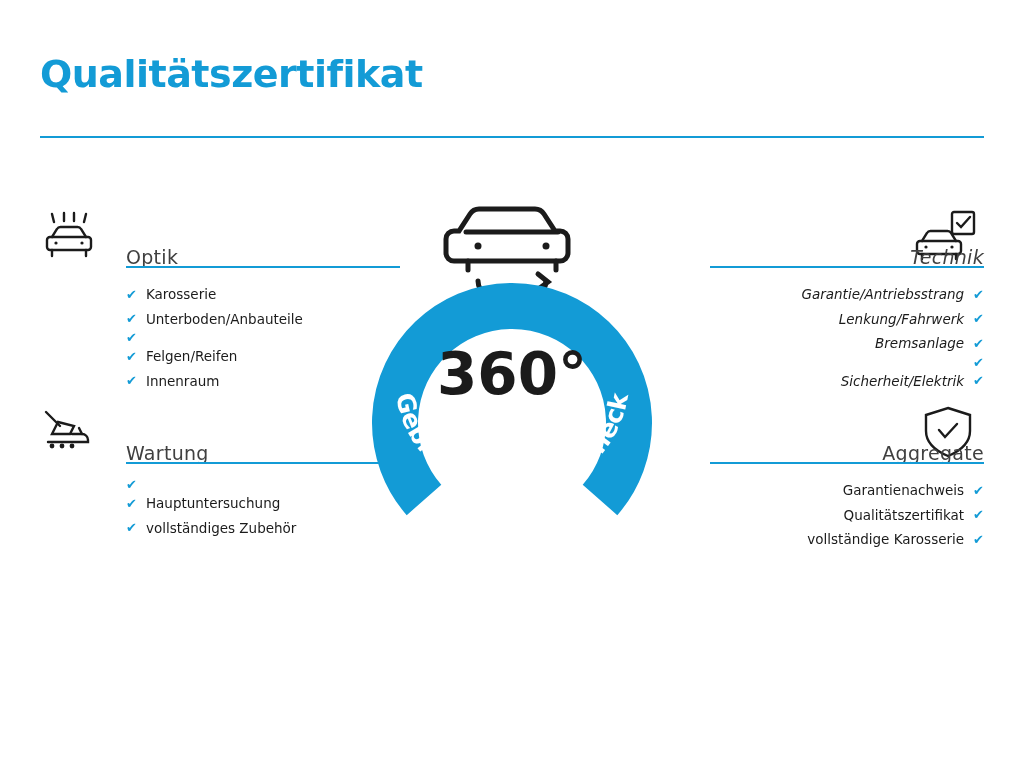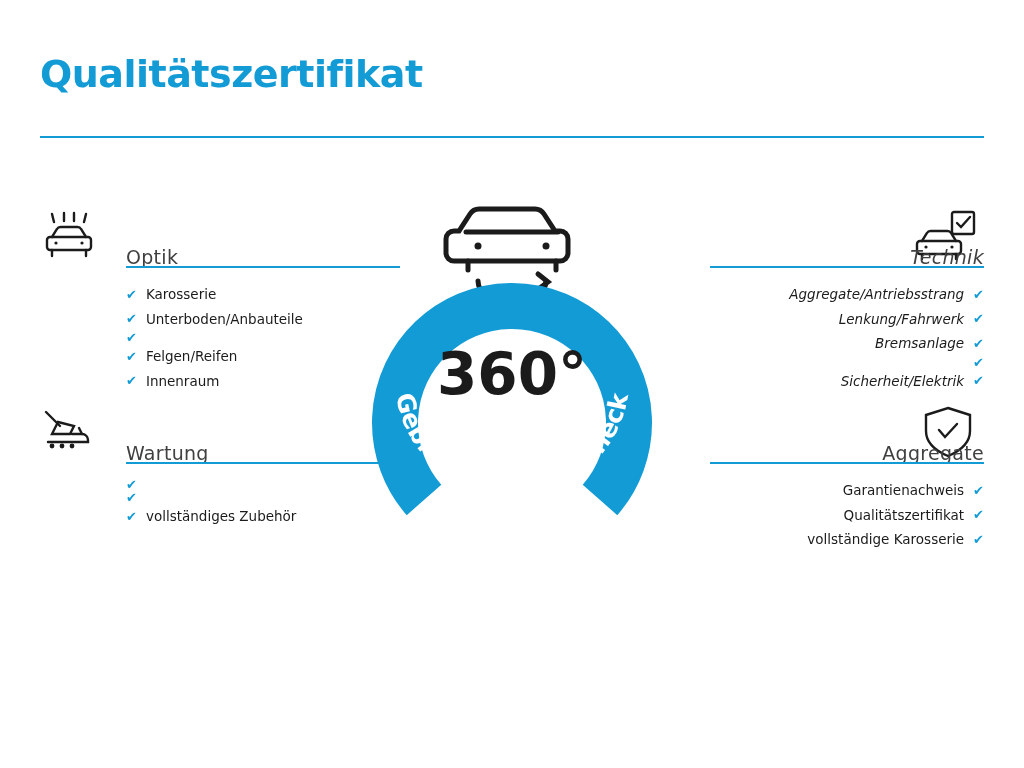--- a/index.html
+++ b/index.html
@@ -183,20 +183,21 @@
     <div class="quad-head">
       <div class="quad-title">Wartung</div>
       <div class="quad-rule"></div>
     </div>
     <ul class="items">
       <li>
           <span class="chk">✔</span>
         </li>
       <li>
           <span class="chk">✔</span>
+          <span>Hauptuntersuchung</span>
         </li>
       <li>
           <span class="chk">✔</span>
           <span>vollständiges Zubehör</span>
         </li>
     </ul>
   </div>
 
   <div class="quad right" id="quad-technik">
     <span class="quad-icon">
@@ -209,21 +210,21 @@
         <circle cx="14" cy="37" r="1.6" fill="#1b1b1b" stroke="none"></circle>
         <circle cx="40" cy="37" r="1.6" fill="#1b1b1b" stroke="none"></circle>
       </svg>
     </span>
     <div class="quad-head">
       <div class="quad-title">Technik</div>
       <div class="quad-rule"></div>
     </div>
     <ul class="items">
       <li>
-          <span>Aggregate/Antriebsstrang</span>
+          <span>Garantie/Antriebsstrang</span>
           <span class="chk">✔</span>
         </li>
       <li>
           <span>Lenkung/Fahrwerk</span>
           <span class="chk">✔</span>
         </li>
       <li>
           <span>Bremsanlage</span>
           <span class="chk">✔</span>
         </li>

